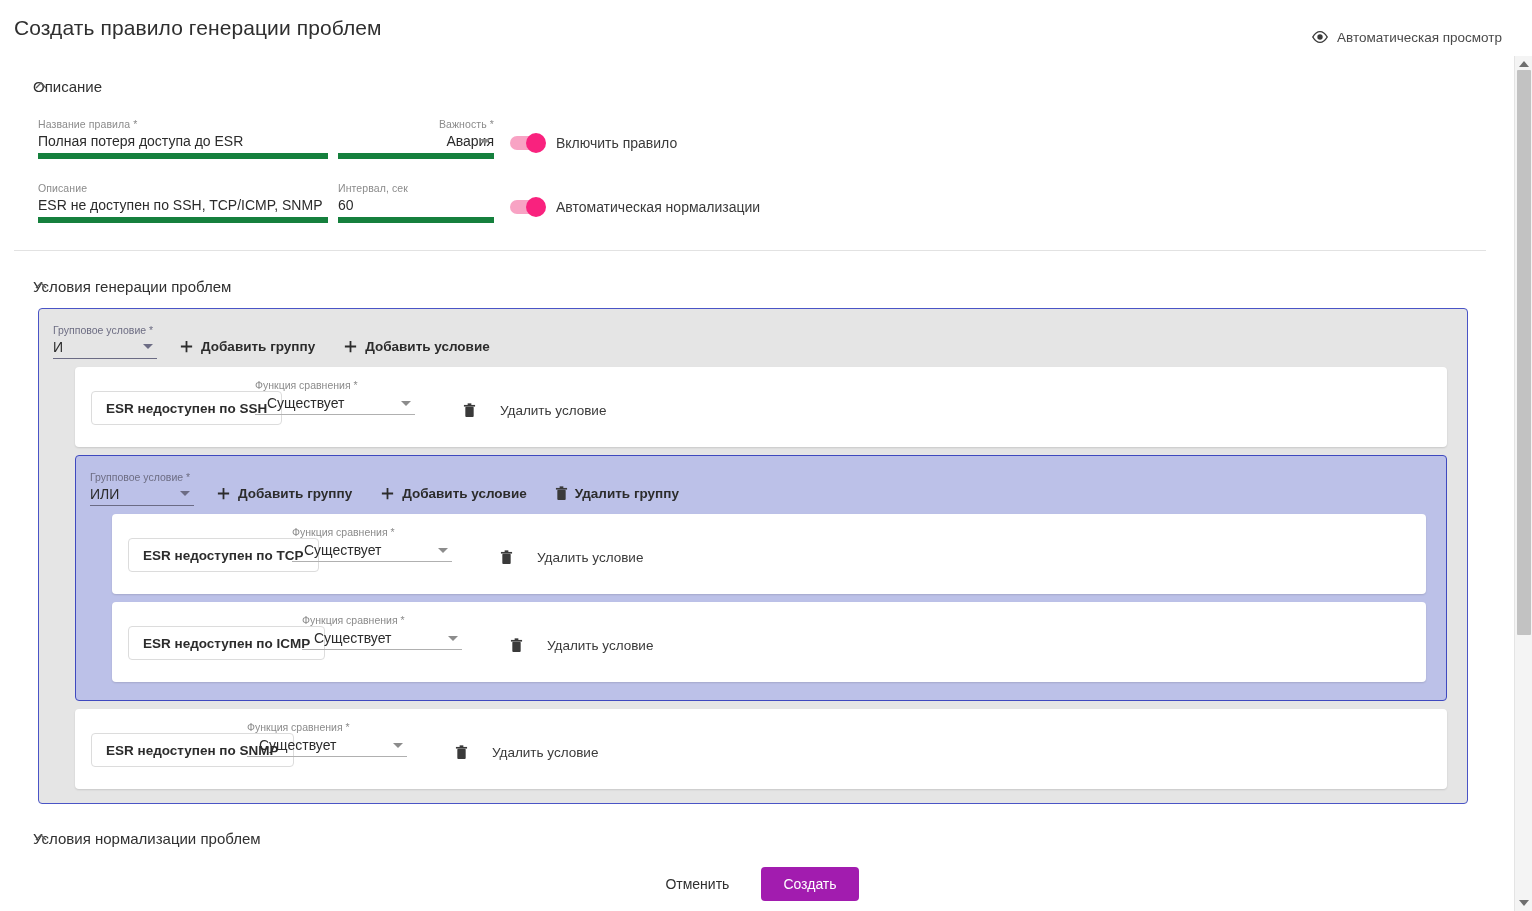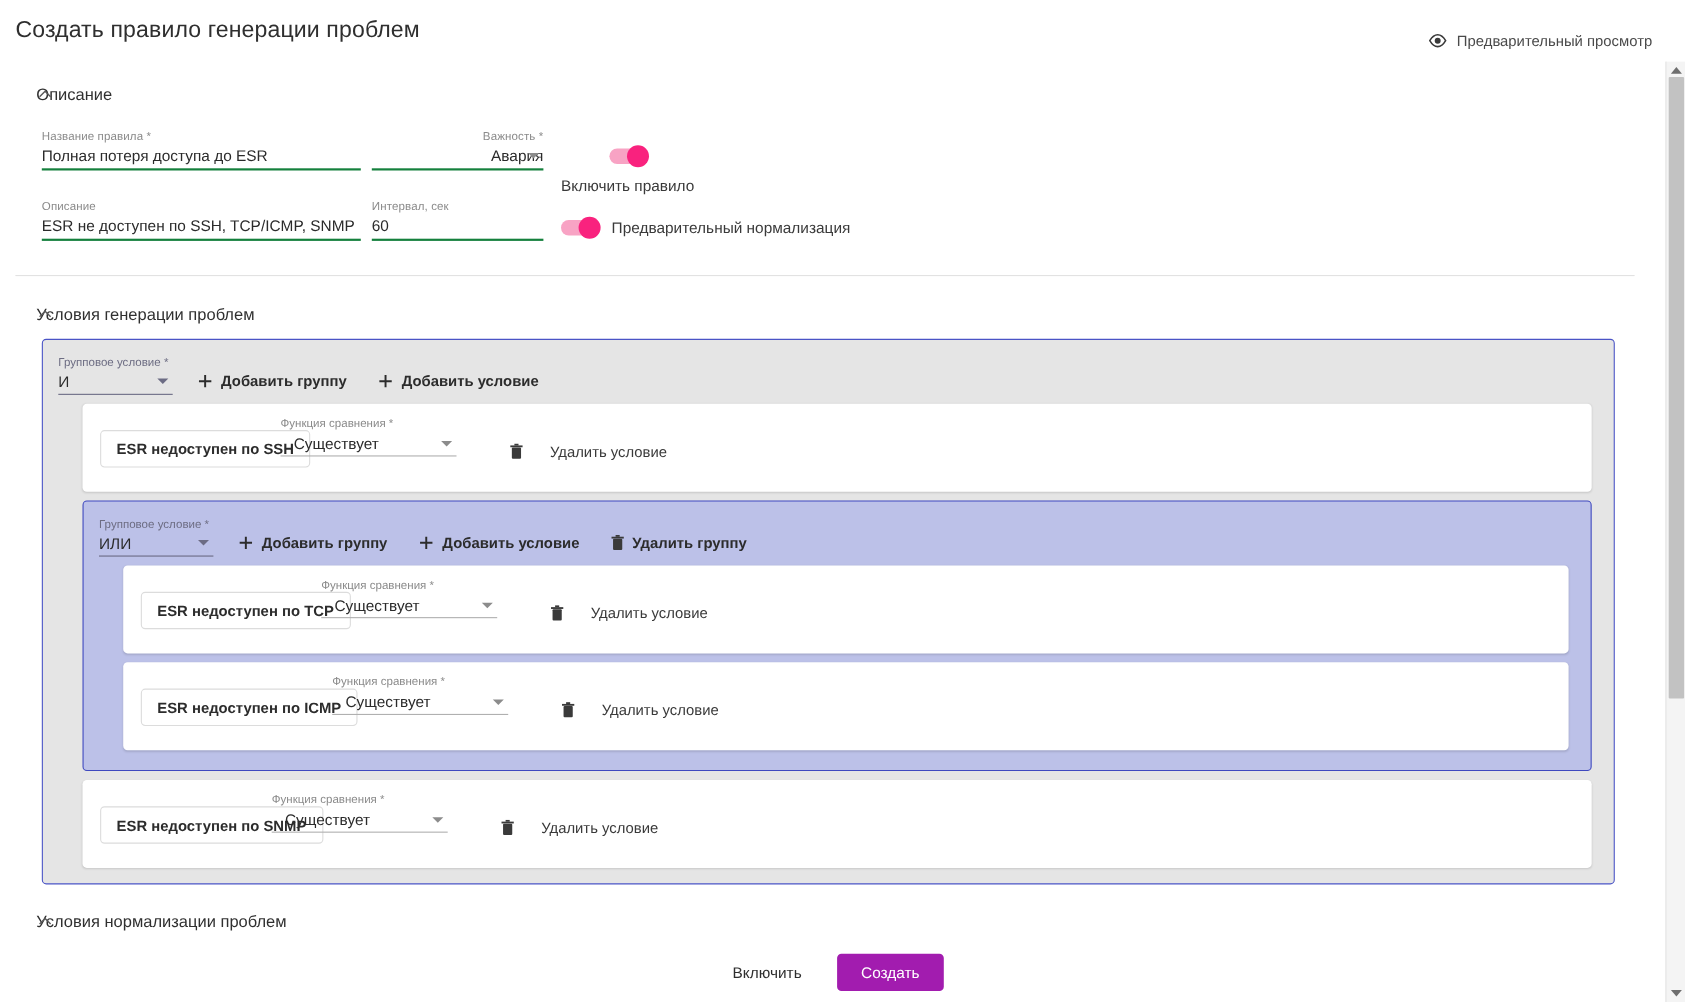--- a/index.html
+++ b/index.html
@@ -98,21 +98,21 @@
     color: #8b8b8b;
     display: block;
     margin-bottom: 3px;
     white-space: nowrap;
     letter-spacing: 0.1px;
   }
   .field .fvalue {
     font-size: 14px;
     color: #2b2b2b;
     display: block;
-    border-bottom: 2px solid #15803d;
+    border-bottom: 6px solid #15803d;
     padding-bottom: 4px;
     white-space: nowrap;
     overflow: hidden;
     cursor: text;
   }
   .field.select .fvalue { position: relative; cursor: pointer; }
   .caret {
     position: absolute;
     right: 4px;
     top: 6px;
@@ -349,21 +349,21 @@
 <div class="page">
 
   <div class="page-header">
     <div class="page-title">Создать правило генерации проблем</div>
 
     <div class="preview-btn">
       <svg class="eye-icon" viewBox="0 0 20 20">
         <path d="M10 4C5.5 4 2 10 2 10s3.5 6 8 6 8-6 8-6-3.5-6-8-6z" fill="none" stroke="#3a3a3a" stroke-width="1.6"></path>
         <circle cx="10" cy="10" r="3" fill="#3a3a3a"></circle>
       </svg>
-      <span>Предварительный просмотр</span>
+      <span>Автоматическая просмотр</span>
     </div>
   </div>
 
   <div class="scroll-area">
     <div class="content">
 
       <div class="section-header" style="margin-top:18px;">
         <svg class="chev" viewBox="0 0 14 14">
           <path d="M2 9 L7 4 L12 9" fill="none" stroke="#5a5a5a" stroke-width="1.3"></path>
         </svg>
@@ -379,40 +379,40 @@
           </div>
 
           <div class="field select" style="left:338px; top:0; width:156px;text-align:right;">
             <span class="flabel">Важность *</span>
             <span class="fvalue">
               <span>Авария</span>
               <i class="caret"></i>
             </span>
           </div>
 
-          <div class="toggle-row" style="left:510px; top:17px;flex-direction:column;">
+          <div class="toggle-row" style="left:510px; top:17px;">
             <span class="switch"></span>
             <span class="tlabel">Включить правило</span>
           </div>
         </div>
 
         <div class="form-row" style="margin-top:8px;">
           <div class="field" style="left:38px; top:0; width:290px;">
             <span class="flabel">Описание</span>
             <span class="fvalue">ESR не доступен по SSH, TCP/ICMP, SNMP</span>
           </div>
 
           <div class="field" style="left:338px; top:0; width:156px;">
             <span class="flabel">Интервал, сек</span>
             <span class="fvalue">60</span>
           </div>
 
           <div class="toggle-row" style="left:510px; top:17px;">
             <span class="switch"></span>
-            <span class="tlabel">Предварительный нормализация</span>
+            <span class="tlabel">Автоматическая нормализации</span>
           </div>
         </div>
       </div>
 
       <div class="divider" style="top:176px;"></div>
 
       <div class="section-header" style="margin-top:36px;">
         <svg class="chev" viewBox="0 0 14 14">
           <path d="M2 9 L7 4 L12 9" fill="none" stroke="#5a5a5a" stroke-width="1.3"></path>
         </svg>
@@ -564,21 +564,21 @@
         <svg class="chev" viewBox="0 0 14 14">
           <path d="M2 9 L7 4 L12 9" fill="none" stroke="#5a5a5a" stroke-width="1.3"></path>
         </svg>
         <span class="label">Условия нормализации проблем</span>
       </div>
 
     </div>
   </div>
 
   <div class="footer">
-    <button class="btn-cancel">Включить</button>
+    <button class="btn-cancel">Отменить</button>
     <button class="btn-create">Создать</button>
   </div>
 
   <div class="scrollbar">
     <div class="sb-arrow up">
         <i></i>
       </div>
     <div class="sb-thumb"></div>
     <div class="sb-arrow down">
         <i></i>

